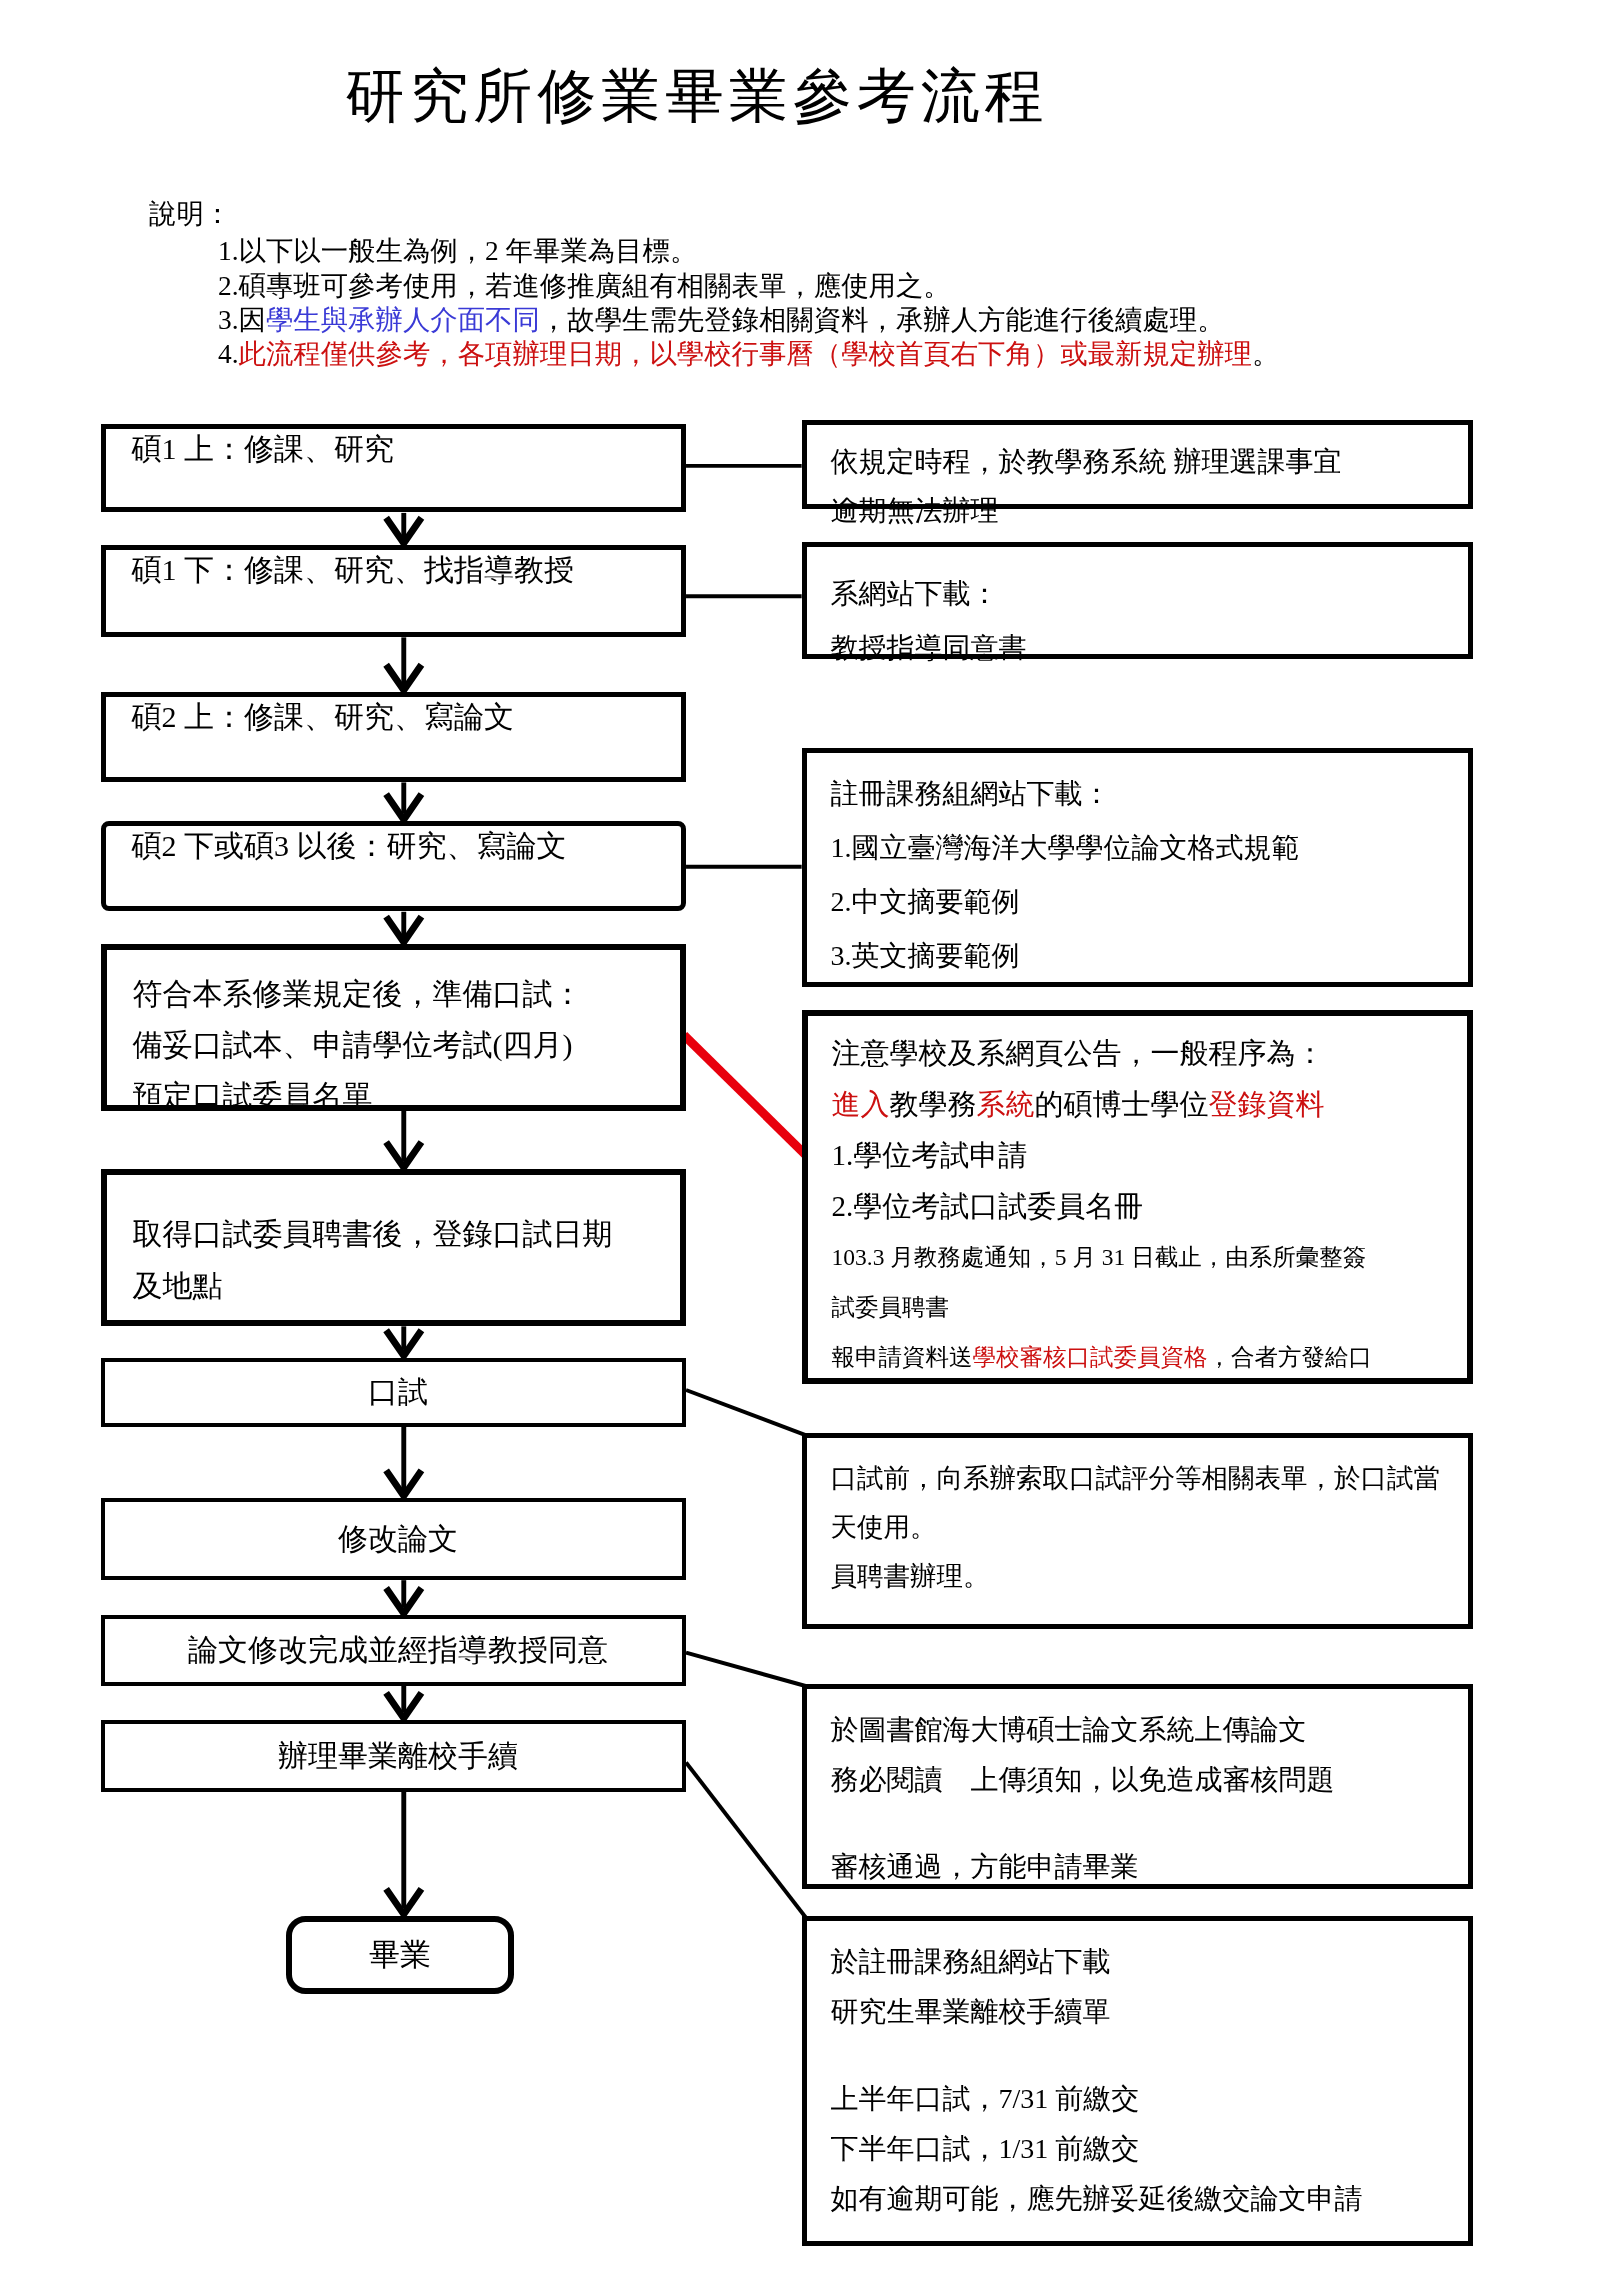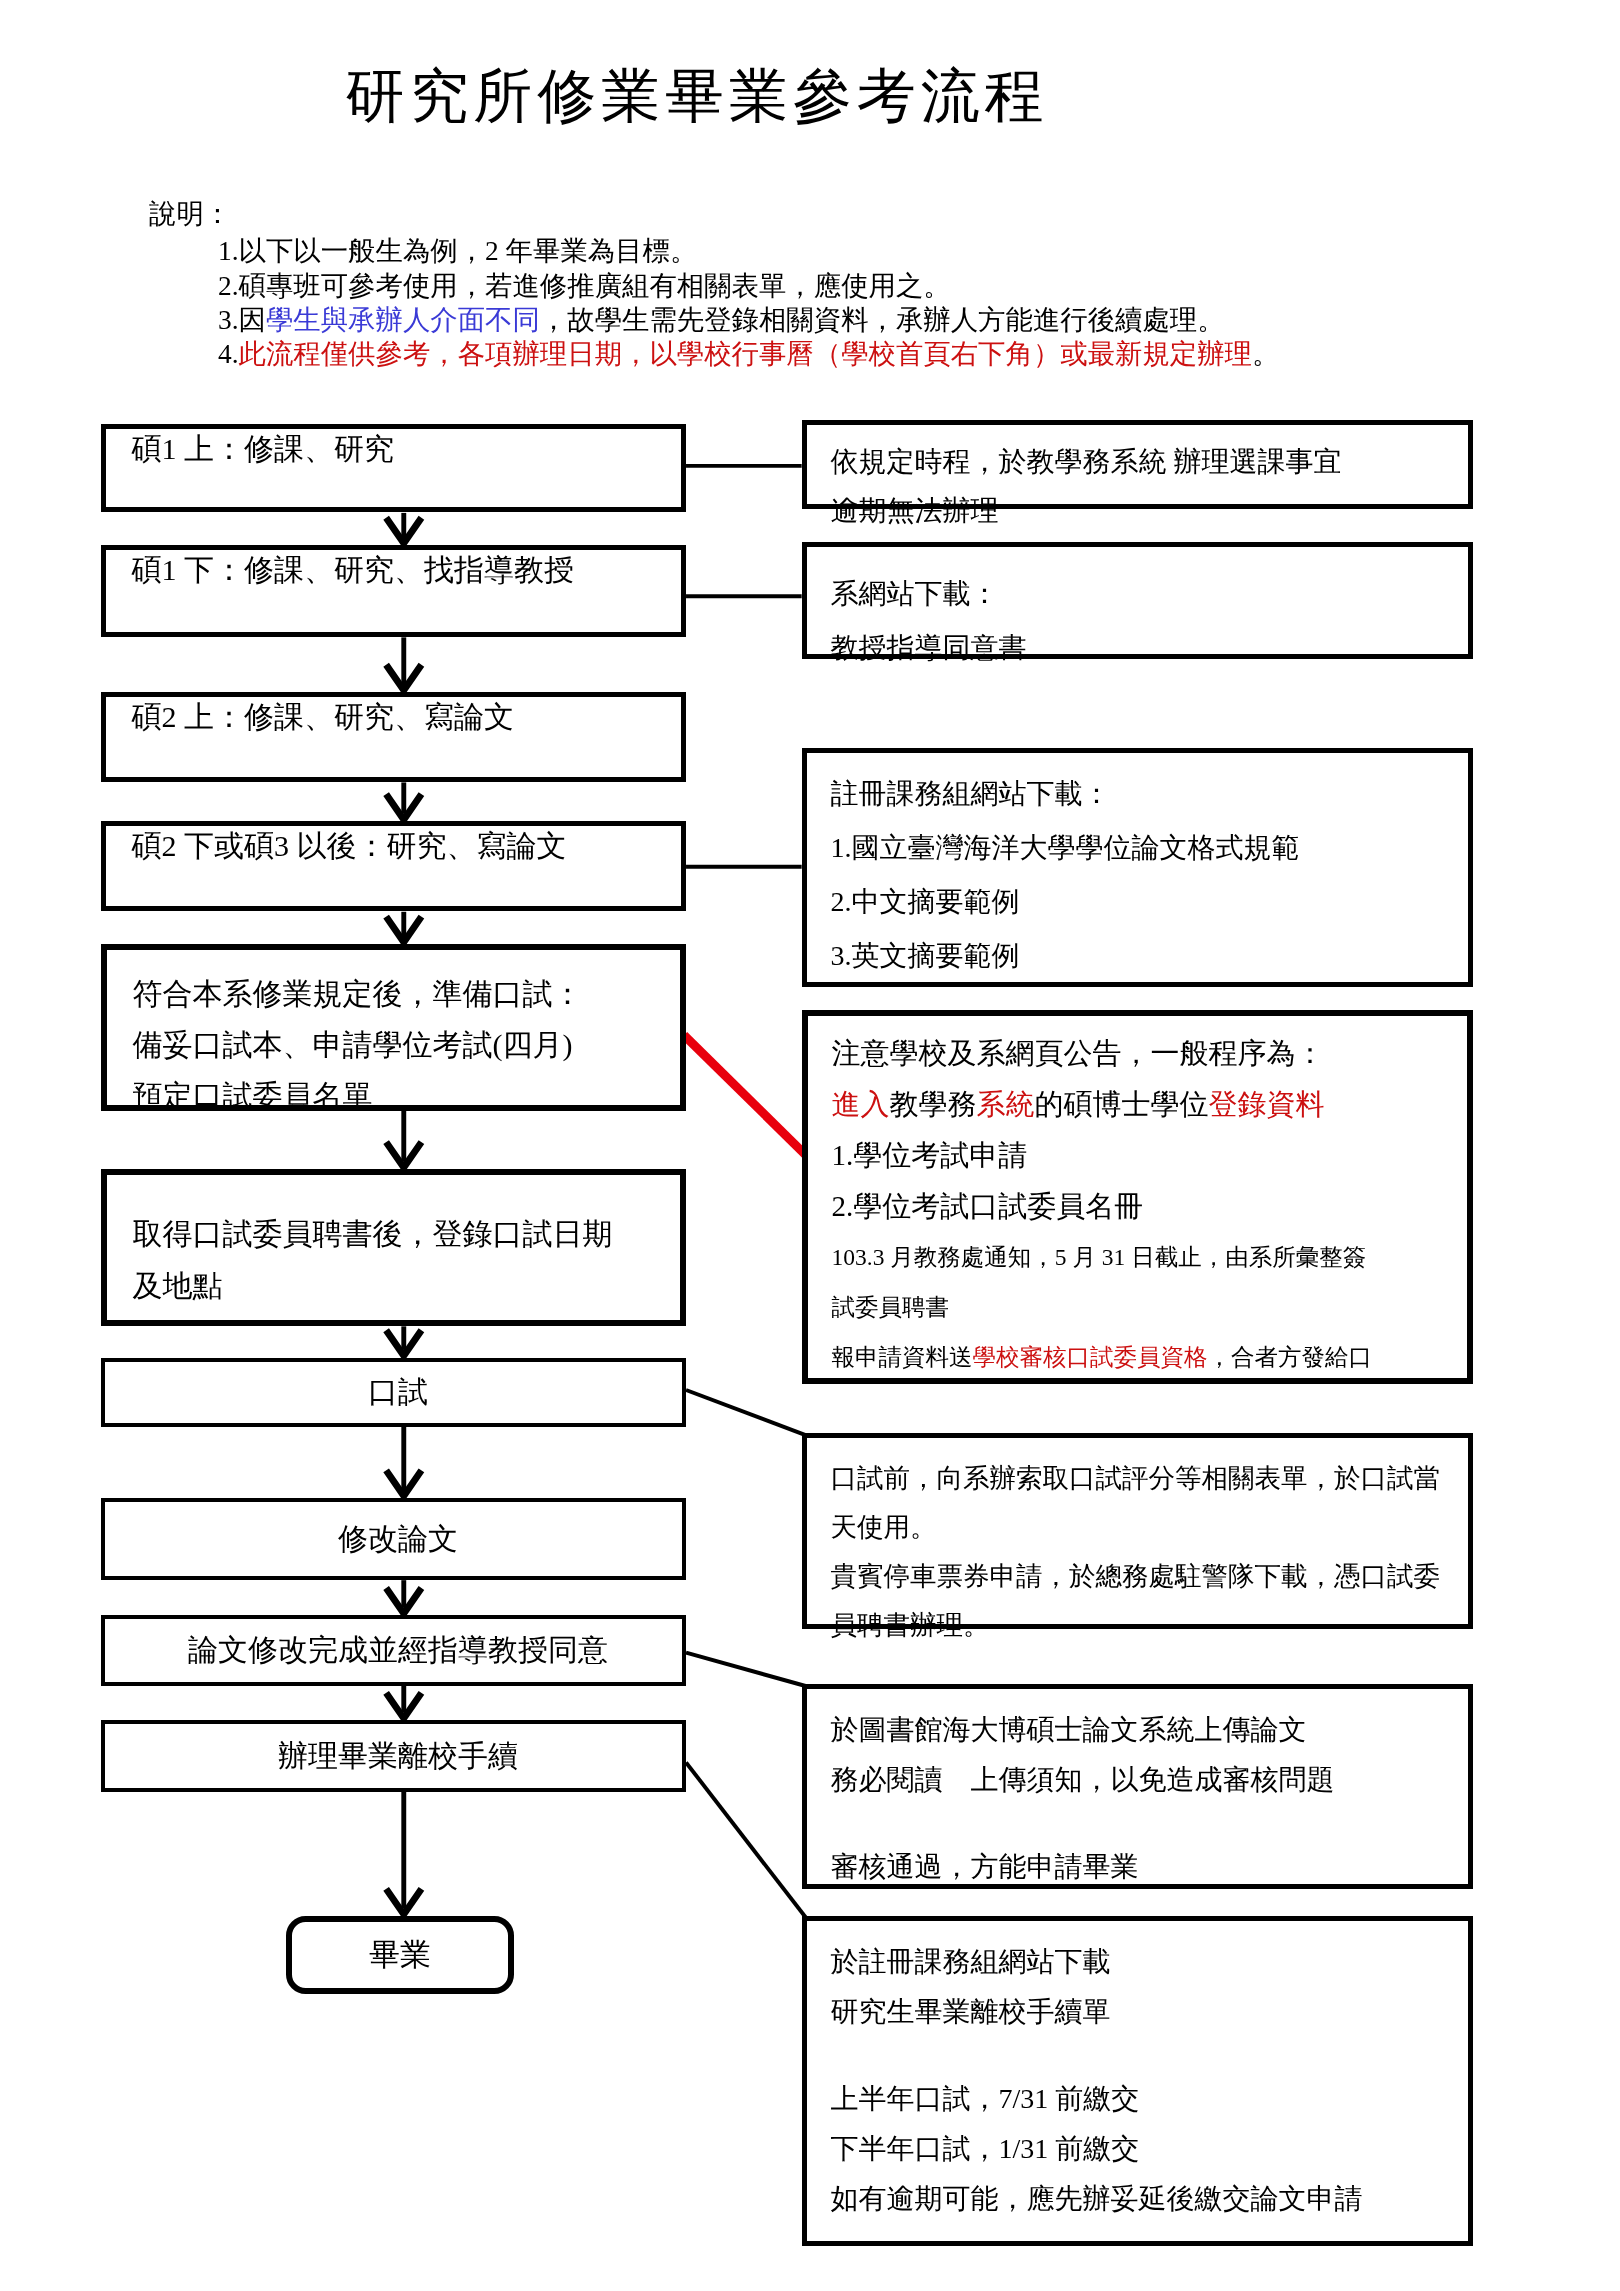--- a/index.html
+++ b/index.html
@@ -42,21 +42,21 @@
     z-index:2;
     font-size:30px;
   }
   .lcol{left:101px; width:585px;}
   .rcol{left:802px; width:671px; font-size:28px;}
   .vcenter{display:flex; align-items:flex-start; padding-left:25.5px;}
   .ccenter{display:flex; align-items:center; justify-content:center; text-align:center; padding-left:9px;}
   #step-1{top:424px; height:88px;}
   #step-2{top:545px; height:92px;}
   #step-3{top:692px; height:90px;}
-  #step-4{top:821px; height:90px;}
+  #step-4{top:821px; height:90px;border-radius:8px;}
   #step-5{top:944px; height:167px; border-width:6.9px; padding:17.6px 0 0 25.5px; line-height:51px;}
   #step-6{top:1169px; height:157px; border-width:6.9px; padding:33px 0 0 25.5px; line-height:52px;}
   #step-7{top:1358px; height:69px; border-width:4.9px;}
   #step-8{top:1498px; height:82px; border-width:4.9px;}
   #step-9{top:1615px; height:71px; border-width:4.9px;}
   #step-10{top:1720px; height:72px; border-width:4.9px;}
   #step-11{
     top:1916px; height:78px; left:286px; width:228px;
     border-width:6.9px; border-radius:19.6px;
     display:flex; align-items:center; justify-content:center;
@@ -194,21 +194,20 @@
     <div class="nowrap"><span class="red-text">進入</span><span>教學務</span><span class="red-text">系統</span><span>的碩博士學位</span><span class="red-text">登錄資料</span></div>
     <div class="nowrap">1.學位考試申請</div>
     <div class="nowrap">2.學位考試口試委員名冊</div>
     <div class="small nowrap">103.3 月教務處通知，5 月 31 日截止，由系所彙整簽</div>
     <div class="small nowrap">試委員聘書</div>
     <div class="small nowrap"><span>報申請資料送</span><span class="red-text">學校審核口試委員資格</span><span>，合者方發給口</span></div>
   </div>
   <div id="side-5" class="box rcol">
     <div class="nowrap">口試前，向系辦索取口試評分等相關表單，於口試當</div>
     <div class="nowrap">天使用。</div>
-    <div class="nowrap">貴賓停車票券申請，於總務處駐警隊下載，憑口試委</div>
     <div class="nowrap">員聘書辦理。</div>
   </div>
   <div id="side-6" class="box rcol">
     <div class="nowrap">於圖書館海大博碩士論文系統上傳論文</div>
     <div class="nowrap">務必閱讀　上傳須知，以免造成審核問題</div>
     <div class="gap-line"></div>
     <div class="nowrap">審核通過，方能申請畢業</div>
   </div>
   <div id="side-7" class="box rcol">
     <div class="nowrap">於註冊課務組網站下載</div>

